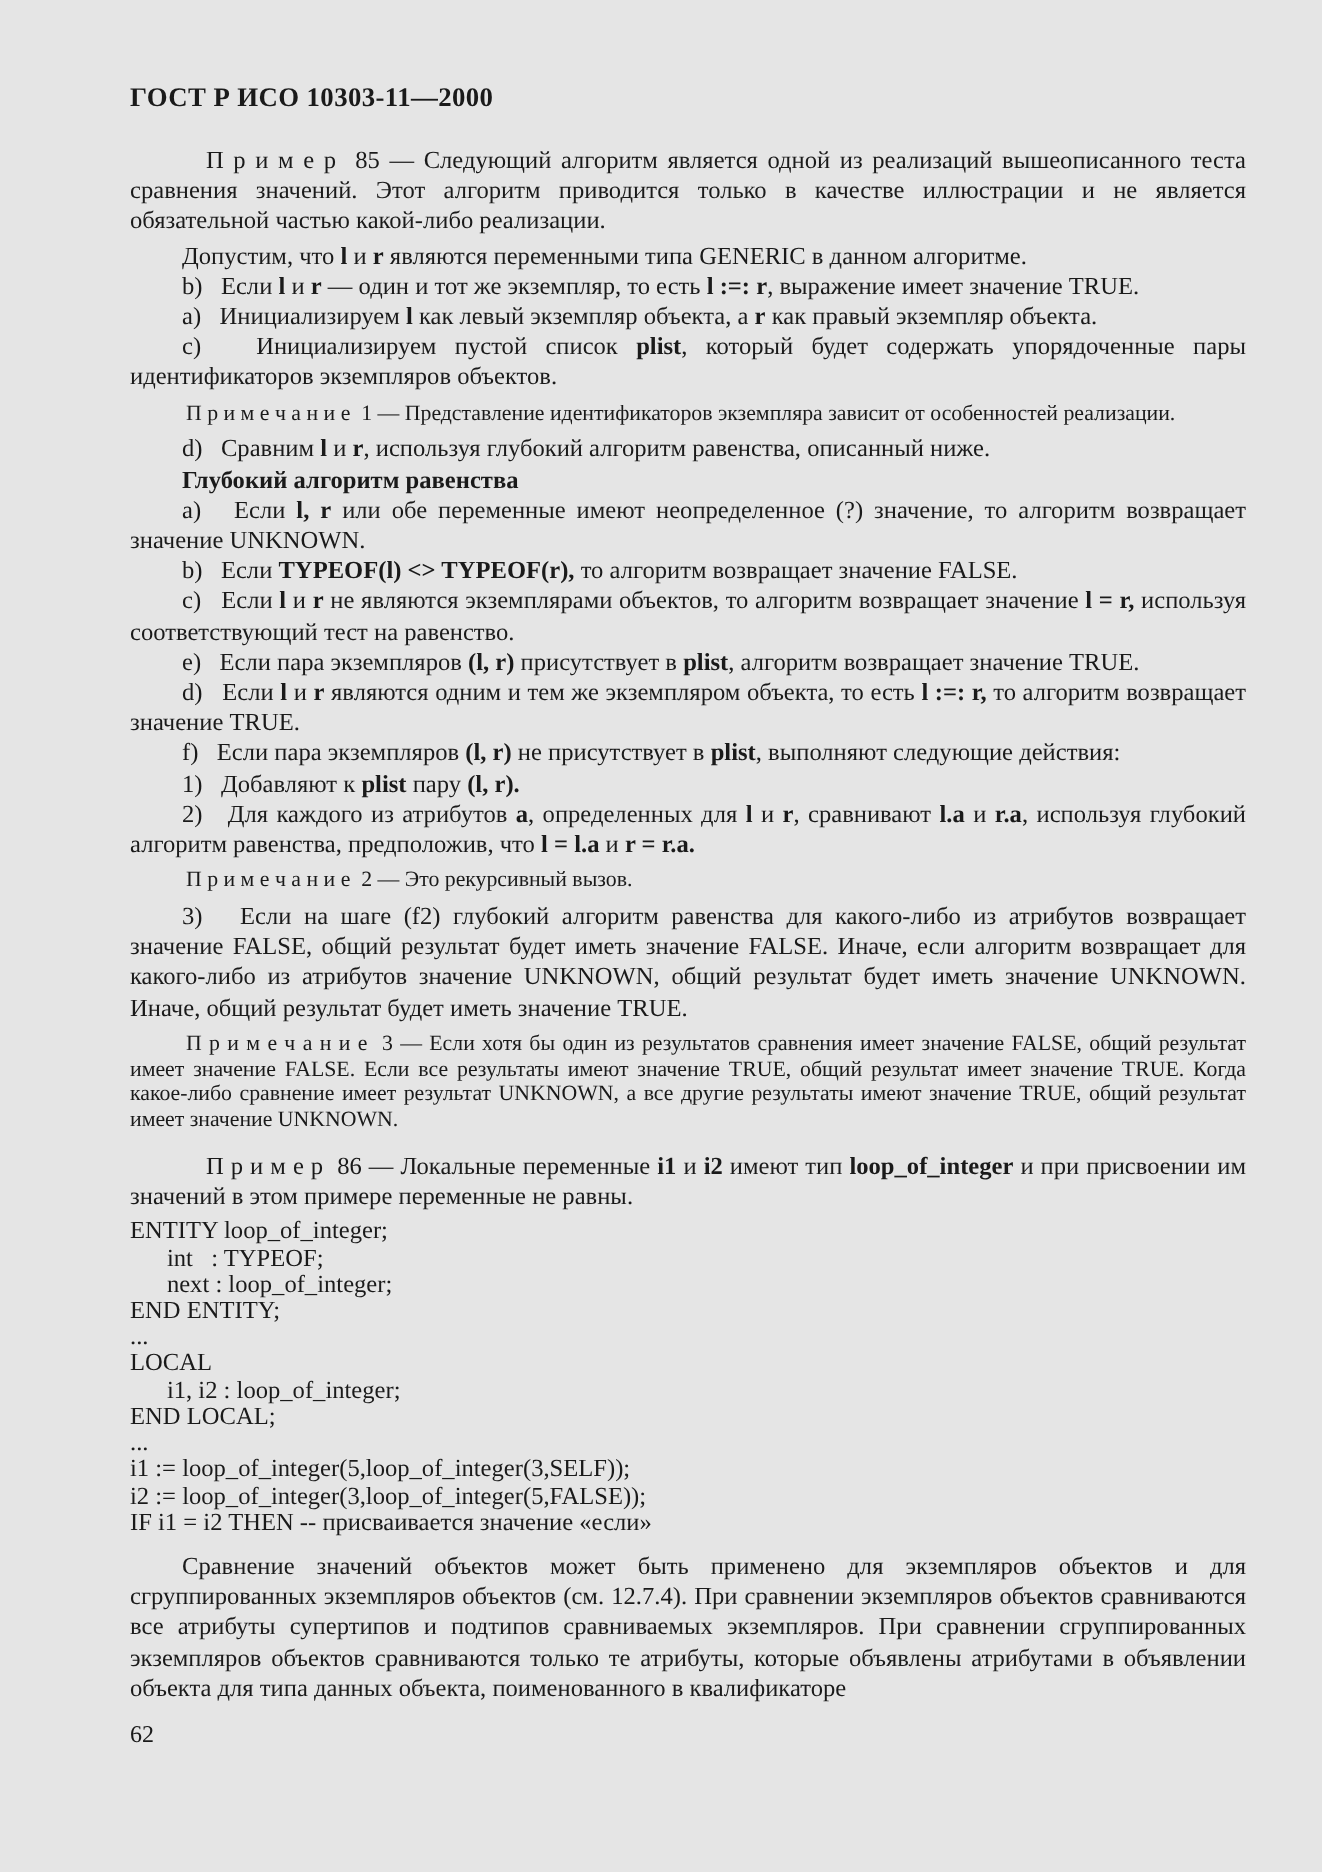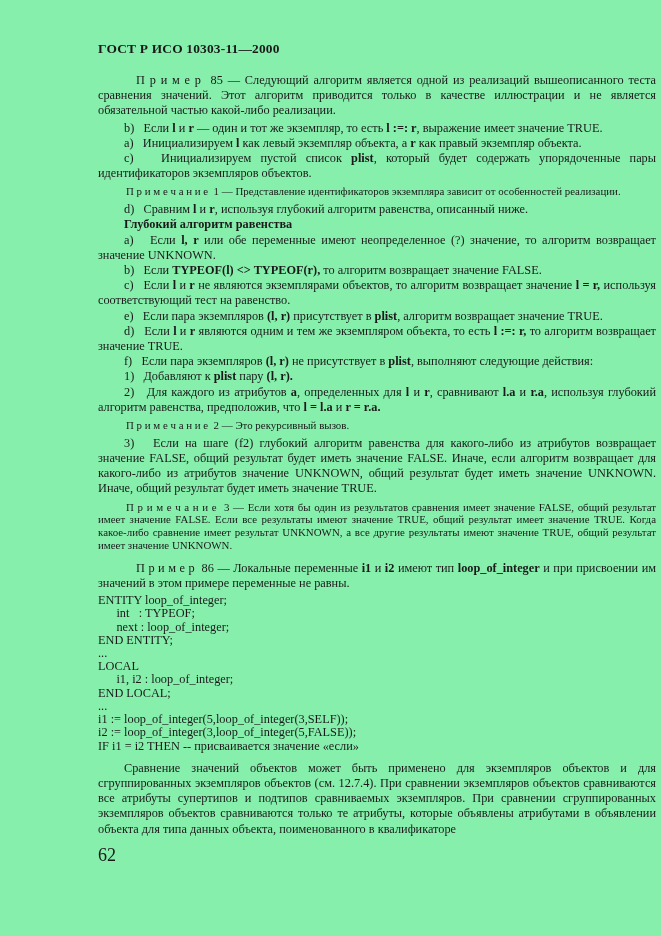--- a/index.html
+++ b/index.html
@@ -5,24 +5,24 @@
   html, body {
     margin: 0;
     padding: 0;
     background: #ffffff;
   }
   .page {
     position: relative;
     width: 661px;
     height: 936px;
     box-sizing: border-box;
-    background: #86efac;
+    background: #e5e5e5;
     color: #1a1a1a;
     font-family: "Liberation Serif", "DejaVu Serif", serif;
-    padding: 40px 41px 0 98px;
+    padding: 40px 41px 0 65px;
     overflow: hidden;
   }
   .std-header {
     font-size: 13.4px;
     font-weight: bold;
     line-height: 17px;
     margin-bottom: 16px;
     letter-spacing: 0.2px;
   }
   .content {
@@ -59,32 +59,33 @@
   .code {
     margin: 3px 0 5px 0;
   }
   .code-line {
     font-size: 12.3px;
     line-height: 13.2px;
     white-space: pre;
     text-align: left;
   }
   .page-num {
-    font-size: 18px;
+    font-size: 12px;
     margin-top: 8px;
   }
 </style>
 </head>
 <body>
 
 <div class="page">
   <div class="std-header">ГОСТ Р ИСО 10303-11—2000</div>
 
   <div class="content" id="content">
       <p class="example">П р и м е р&nbsp; 85 — Следующий алгоритм является одной из реализаций вышеописанного теста сравнения значений. Этот алгоритм приводится только в качестве иллюстрации и не является обязательной частью какой-либо реализации.</p>
+      <p class="body">Допустим, что <b>l</b> и <b>r</b> являются переменными типа GENERIC в данном алгоритме.</p>
       <p class="body">b)&nbsp;&nbsp;&nbsp;Если <b>l</b> и <b>r</b> — один и тот же экземпляр, то есть <b>l :=: r</b>, выражение имеет значение TRUE.</p>
       <p class="body">a)&nbsp;&nbsp;&nbsp;Инициализируем <b>l</b> как левый экземпляр объекта, а <b>r</b> как правый экземпляр объекта.</p>
       <p class="body">c)&nbsp;&nbsp;&nbsp;Инициализируем пустой список <b>plist</b>, который будет содержать упорядоченные пары идентификаторов экземпляров объектов.</p>
       <p class="note">П р и м е ч а н и е&nbsp; 1 — Представление идентификаторов экземпляра зависит от особенностей реализации.</p>
       <p class="body">d)&nbsp;&nbsp;&nbsp;Сравним <b>l</b> и <b>r</b>, используя глубокий алгоритм равенства, описанный ниже.</p>
       <p class="heading">Глубокий алгоритм равенства</p>
       <p class="body">a)&nbsp;&nbsp;&nbsp;Если <b>l, r</b> или обе переменные имеют неопределенное (?) значение, то алгоритм возвращает значение UNKNOWN.</p>
       <p class="body">b)&nbsp;&nbsp;&nbsp;Если <b>TYPEOF(l) &lt;&gt; TYPEOF(r),</b> то алгоритм возвращает значение FALSE.</p>
       <p class="body">c)&nbsp;&nbsp;&nbsp;Если <b>l</b> и <b>r</b> не являются экземплярами объектов, то алгоритм возвращает значение <b>l = r,</b> используя соответствующий тест на равенство.</p>
       <p class="body">e)&nbsp;&nbsp;&nbsp;Если пара экземпляров <b>(l, r)</b> присутствует в <b>plist</b>, алгоритм возвращает значение TRUE.</p>

